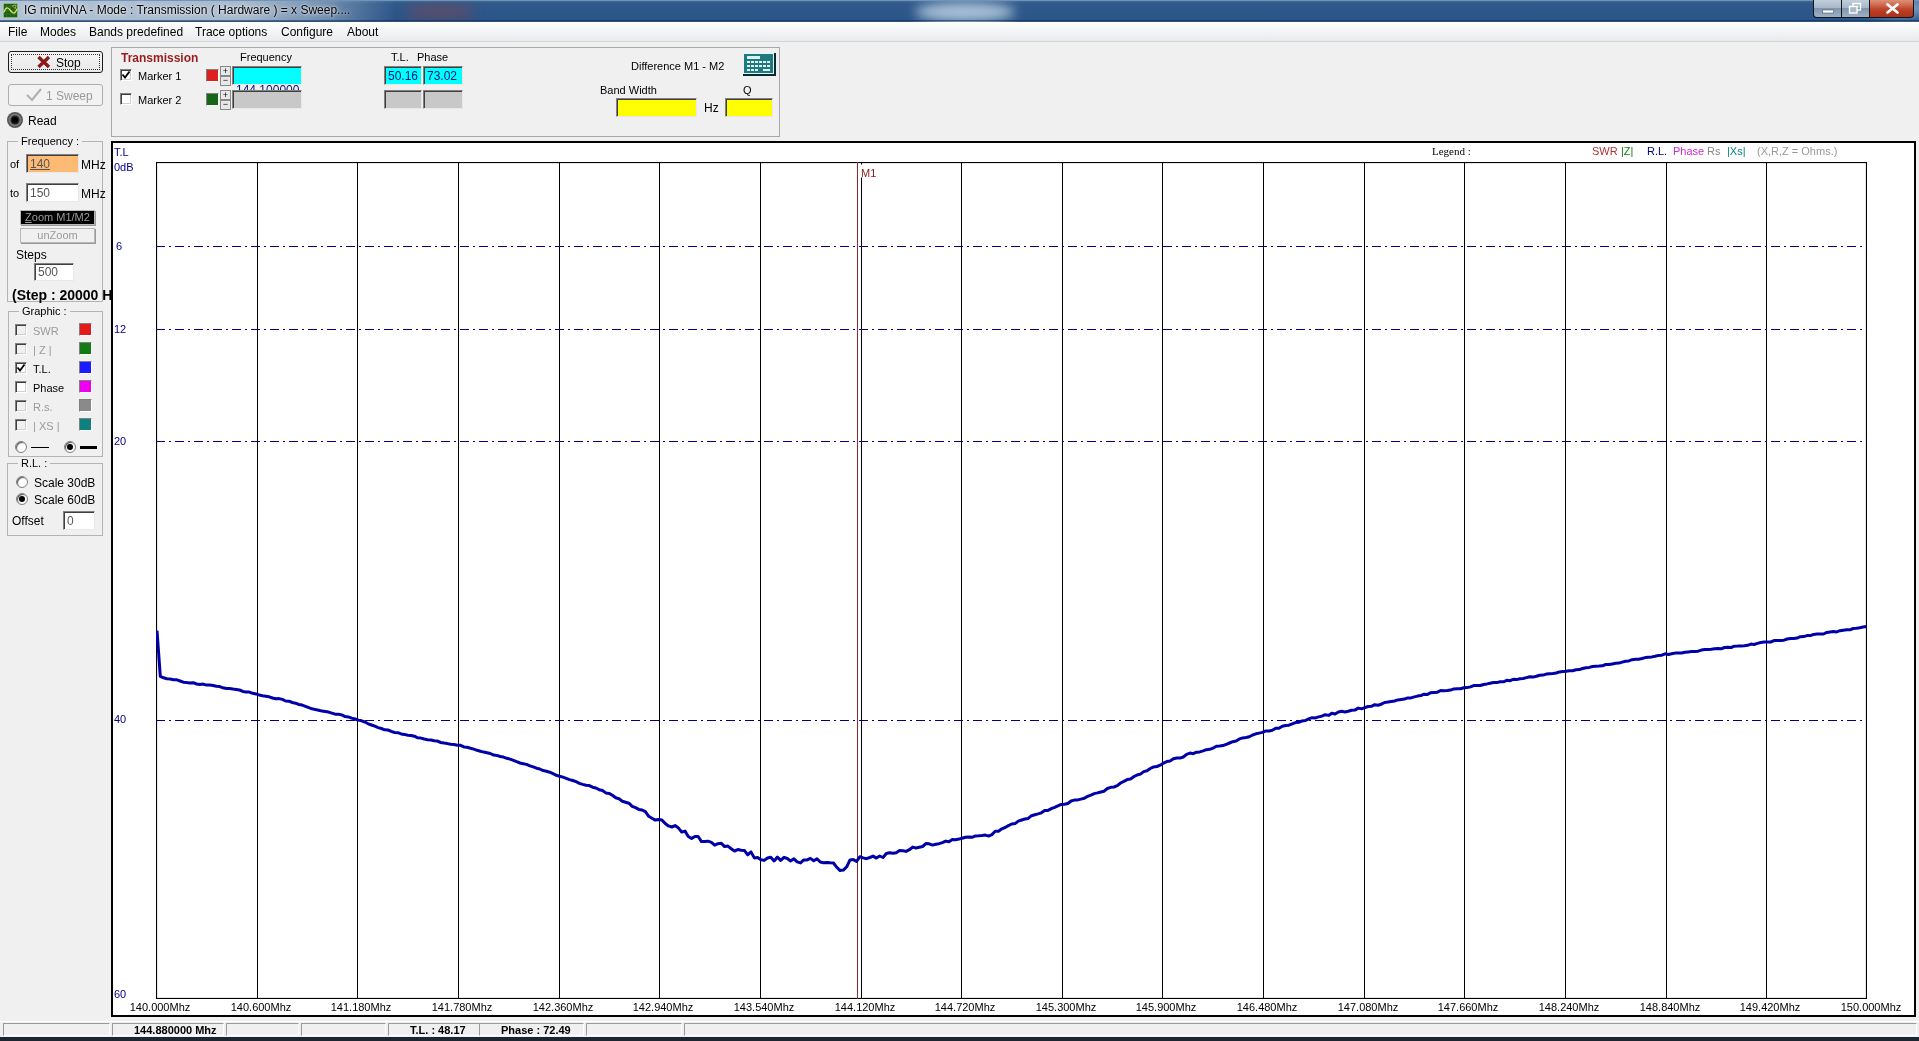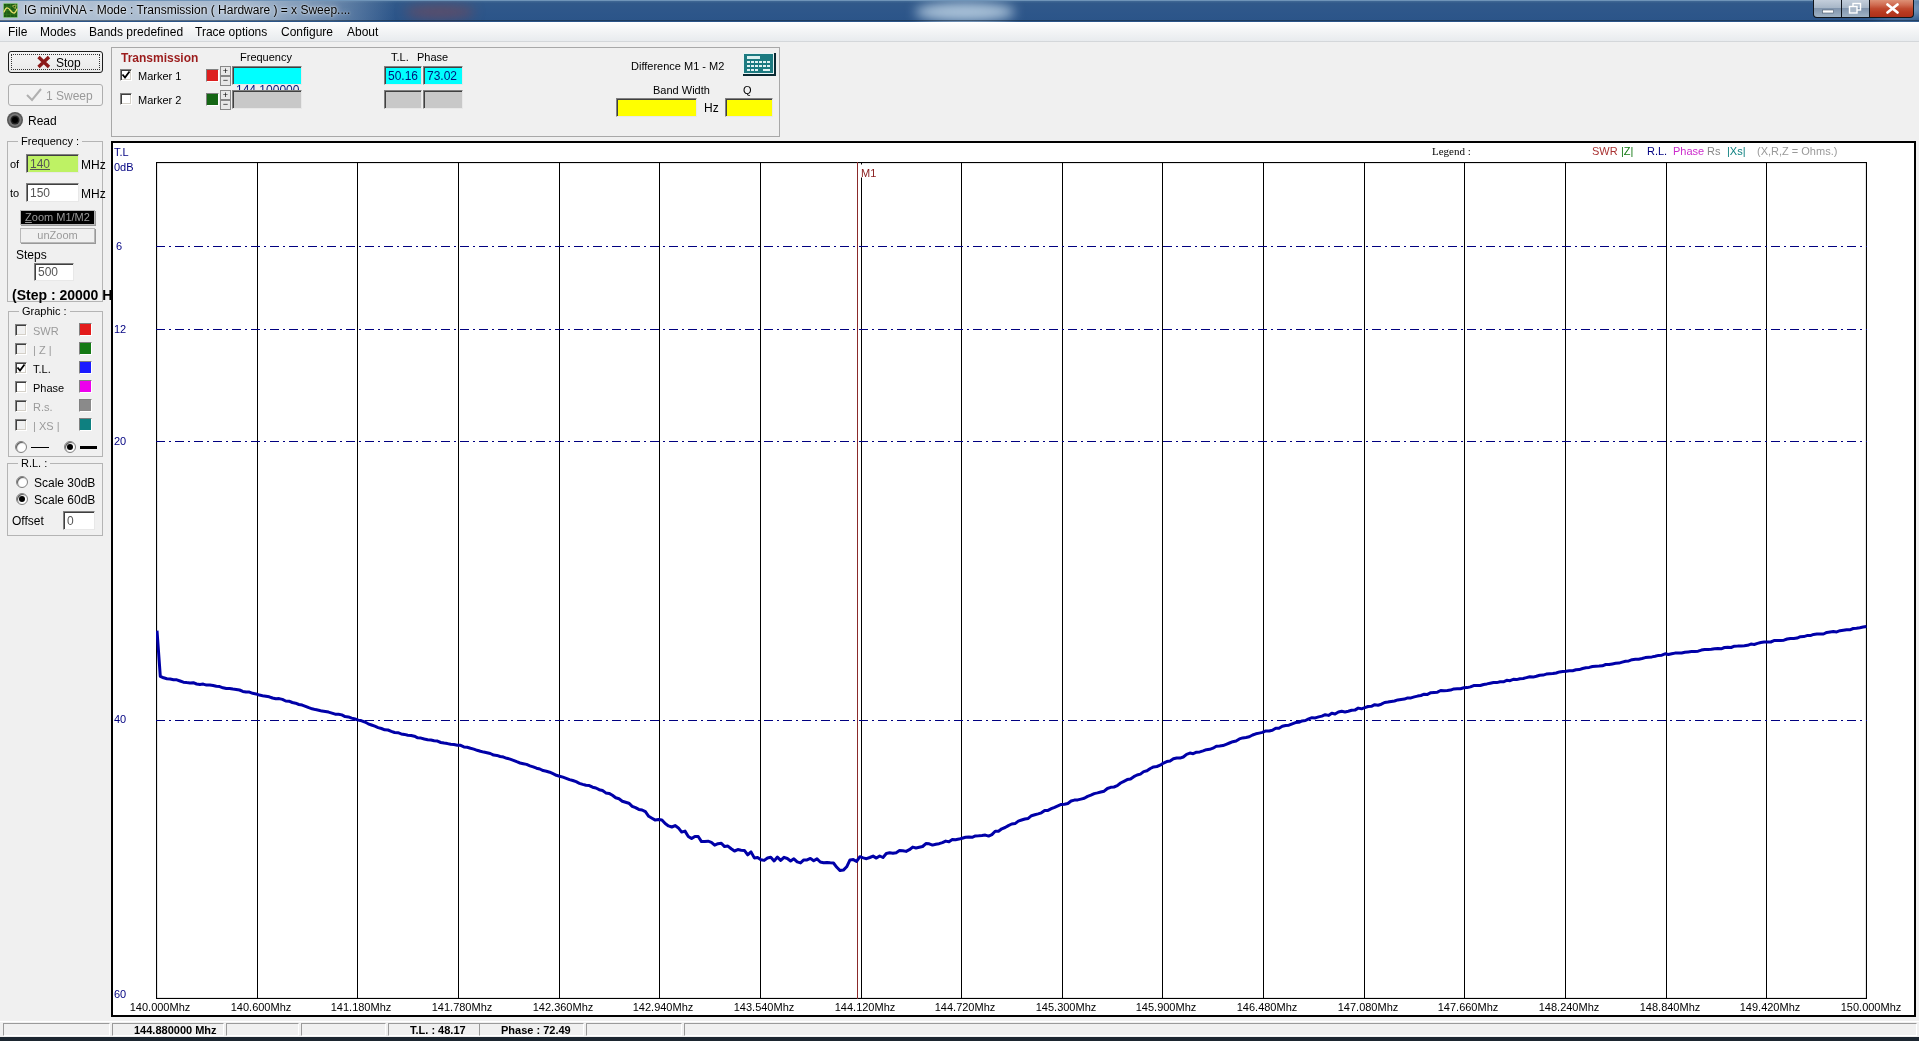--- a/index.html
+++ b/index.html
@@ -157,31 +157,31 @@
       <rect x="13" y="13" width="3" height="2"></rect>
       <rect x="17" y="13" width="3" height="2"></rect>
       <rect x="21" y="13" width="3" height="2"></rect>
       <rect x="25" y="13" width="3" height="2"></rect>
     <rect x="5" y="17" width="3" height="2"></rect>
       <rect x="9" y="17" width="3" height="2"></rect>
       <rect x="13" y="17" width="3" height="2"></rect>
       <rect x="21" y="17" width="7" height="2"></rect>
   </g>
 </svg>
-<div class="lbl" style="left:653px; top:84px;">Band Width</div>
+<div class="lbl" style="left:600px; top:84px;">Band Width</div>
 <div class="lbl" style="left:743px; top:84px;">Q</div>
 <div class="field" style="left:616px; top:98px; width:81px; height:19px; background:#ffff00;"></div>
 <div class="lbl" style="left:704px; top:101px; font-size:12px;">Hz</div>
 <div class="field" style="left:725px; top:98px; width:48px; height:19px; background:#ffff00;"></div>
 
 <div class="groupbox" style="left:7px; top:141px; width:96px; height:161px;">
     <div class="gb-label">Frequency :</div>
   </div>
 <div class="lbl" style="left:10px; top:158px;">of</div>
-<div class="field" style="left:26px; top:154px; width:53px; height:19px; background:#bef264; color:#555; padding:2px 0 0 3px;text-decoration:underline;">140</div>
+<div class="field" style="left:26px; top:154px; width:53px; height:19px; background:#fdba74; color:#555; padding:2px 0 0 3px;text-decoration:underline;">140</div>
 <div class="lbl" style="left:81px; top:158px; font-size:12px;">MHz</div>
 <div class="lbl" style="left:10px; top:187px;">to</div>
 <div class="field" style="left:26px; top:183px; width:53px; height:19px; background:#fff; color:#555; padding:2px 0 0 3px;">150</div>
 <div class="lbl" style="left:81px; top:187px; font-size:12px;">MHz</div>
 <div class="abs" style="left:20px; top:210px; width:75px; height:15px; background:#000000; border:1px solid #b8b8b8; box-shadow:1px 1px 0 #999; color:#9a9a9a; font-size:11px; text-align:center;"><u>Z</u>oom M1/M2</div>
 <div class="abs" style="left:20px; top:228px; width:75px; height:15px; background:#f0f0f0; border:1px solid #b8b8b8; box-shadow:1px 1px 0 #999; color:#9a9a9a; font-size:11px; text-align:center;">unZoom</div>
 <div class="lbl" style="left:16px; top:248px; font-size:12px;">Steps</div>
 <div class="field" style="left:34px; top:263px; width:40px; height:18px; background:#fff; color:#555; padding:1px 0 0 3px;">500</div>
 <div class="lbl" style="left:12px; top:287px; font-size:14px; font-weight:bold;">(Step : 20000 Hz)</div>
 

